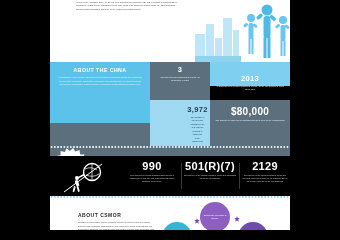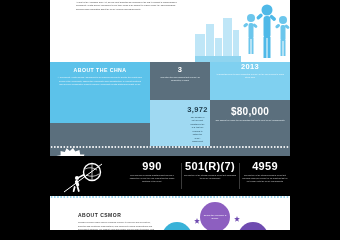--- a/index.html
+++ b/index.html
@@ -35,22 +35,22 @@
     font-family:"Liberation Sans Narrow","Liberation Sans",sans-serif;
   }
   .about-p {
     margin-top:3px; font-size:2.15px; line-height:1.72; color:#eaf7fd;
   }
   .stat3 {
     position:absolute; left:100px; top:0; width:60px; height:38px;
     background:#5b6f7d; text-align:center; padding-top:3px;
   }
   .stat2013 {
-    position:absolute; left:160px; top:0; width:80px; height:38px;
-    background:#7fd0f0; text-align:center; padding-top:0;
+    position:absolute; left:160px; top:0; width:80px; height:24px;
+    background:#7fd0f0; text-align:center; padding-top:12px;
   }
   .big-num {
     font-size:7.5px; font-weight:bold; color:#fff; letter-spacing:.3px;
     font-family:"Liberation Sans Narrow","Liberation Sans",sans-serif;
   }
   .sub-cap { margin-top:1.5px; font-size:2.1px; line-height:1.7; color:#f2fbff; padding:0 5px; }
 
   .stat3972 {
     position:absolute; left:100px; top:38px; width:60px; height:46px;
     background:#9fd9f2; text-align:center; padding-top:5px;
@@ -262,21 +262,21 @@
     </div>
     <div class="bsep" style="left:131px;"></div>
 
     <div class="bstat" style="left:134px; width:52px;">
       <div class="n">501(R)(7)</div>
       <div class="c">The section of the Internal Revenue Code that addresses the CHNA requirement</div>
     </div>
     <div class="bsep" style="left:189px;"></div>
 
     <div class="bstat" style="left:192px; width:46px;">
-      <div class="n">4959</div>
+      <div class="n">2129</div>
       <div class="c">The section of the Internal Revenue Code that imposes a $50,000 excise tax on hospitals that do not comply with the CHNA requirements</div>
     </div>
   </div>
 
   <div class="bottom">
     <div class="bottom-dots"></div>
 
     <div class="about-csmor">
       <div class="csmor-h">ABOUT CSMOR</div>
       <div class="csmor-p">CSMOR provides public opinion research services to colleges and universities, hospitals and healthcare organizations, and community-based organizations and government agencies. We conduct valid and reliable surveys using telephone, web and mail surveys, both internet and key informant interviews, focus group administration, as well as a wide range of sampling services.</div>

